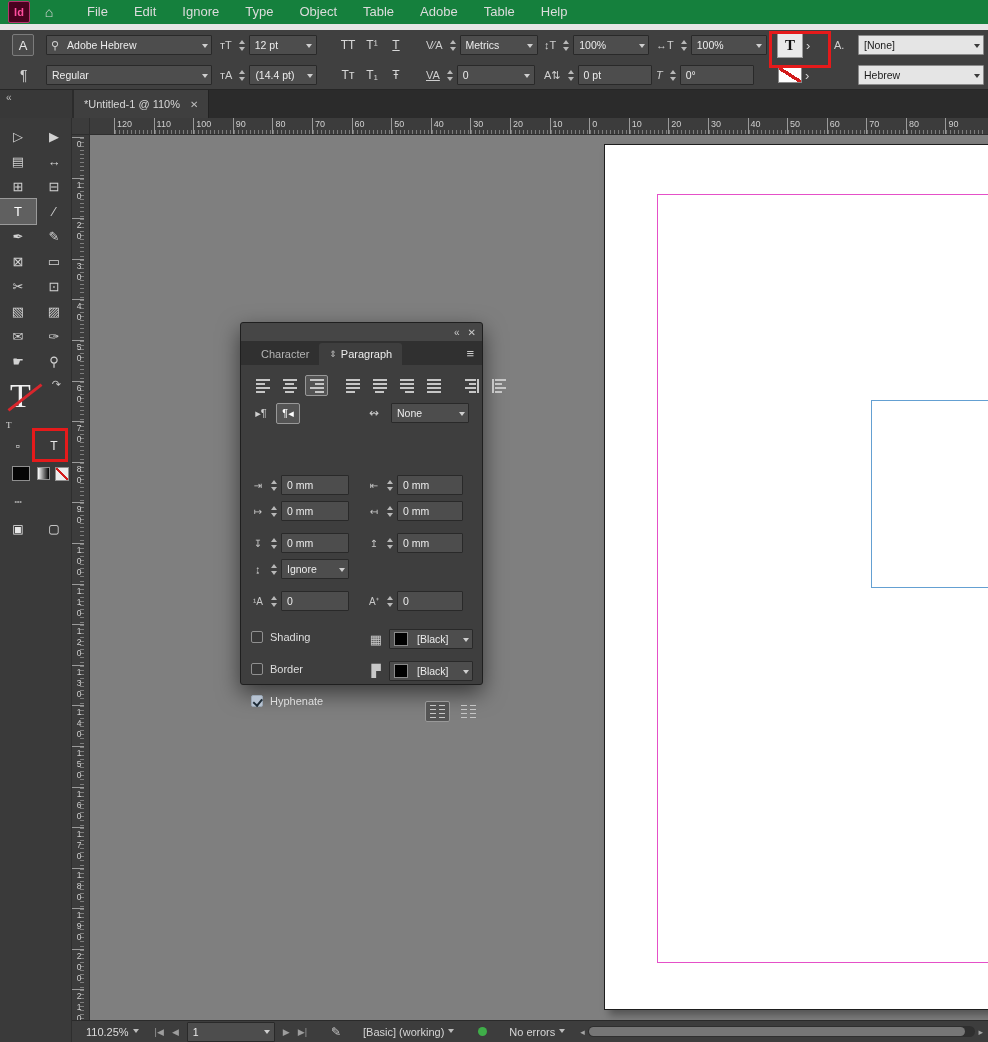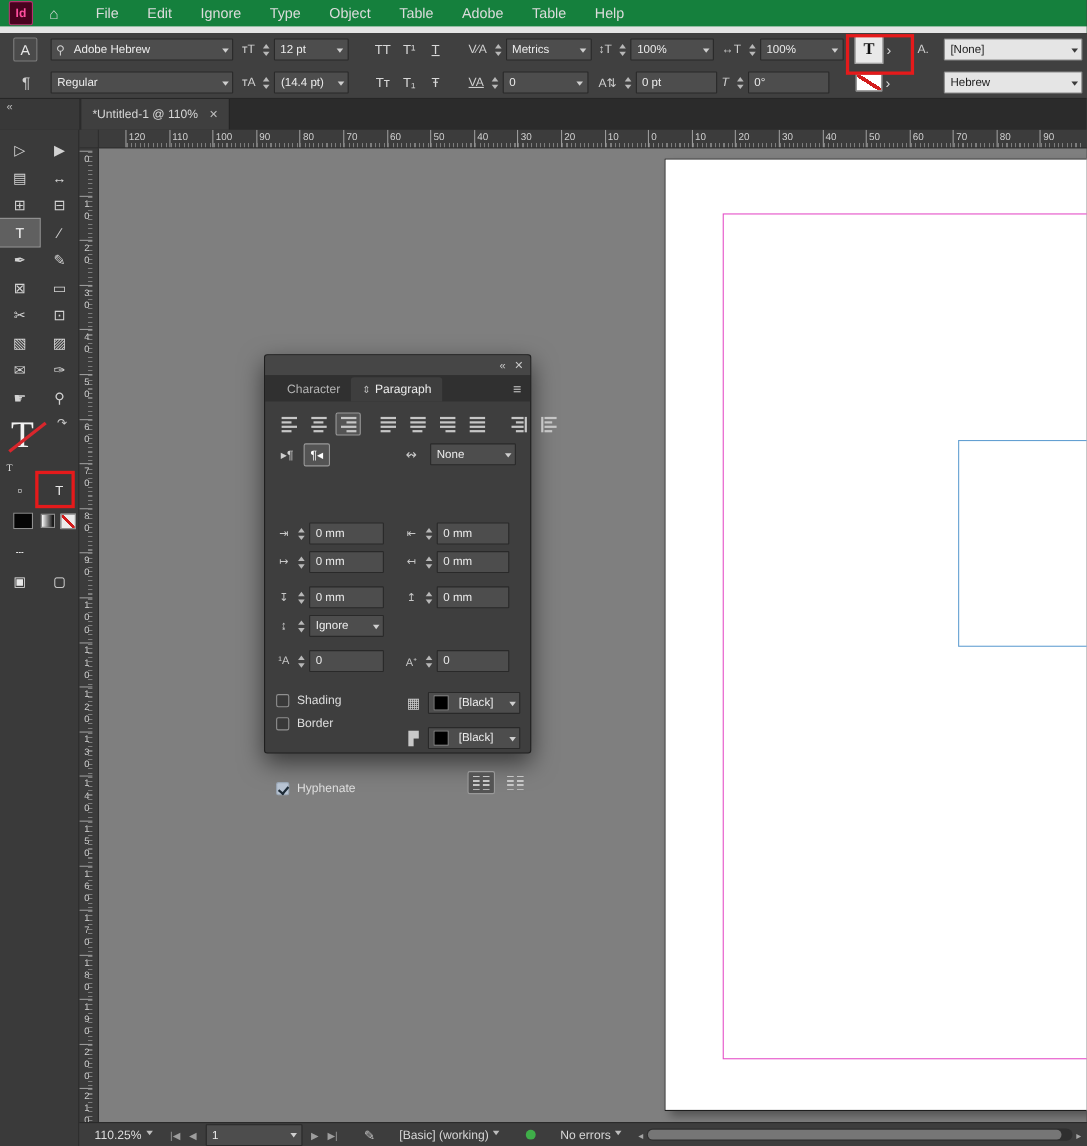--- a/index.html
+++ b/index.html
@@ -529,34 +529,34 @@
     </div>
     <div class="prow" style="left:126px;top:264px" data-name="shading-color-group">
       <span class="picon" style="font-size:13px" data-name="shading-grid-icon">▦</span>
       <span class="fld swcombo" style="margin-left:4px" data-name="shading-color-dropdown">
         <span class="sq" data-name="black-swatch-icon"></span>
         <span class="v" data-name="shading-color-value">[Black]</span>
         <span class="dd" data-name="chevron-down-icon"></span>
       </span>
     </div>
 
-    <div class="prow" style="left:10px;top:287px" data-name="border-group">
+    <div class="prow" style="left:10px;top:298px" data-name="border-group">
       <span class="cb" data-name="border-checkbox"></span>
       <span class="plabel" data-name="border-label">Border</span>
     </div>
     <div class="prow" style="left:126px;top:296px" data-name="border-color-group">
       <span class="picon" style="font-size:12px" data-name="border-frame-icon">▛</span>
       <span class="fld swcombo" style="margin-left:4px" data-name="border-color-dropdown">
         <span class="sq" data-name="black-swatch-icon"></span>
         <span class="v" data-name="border-color-value">[Black]</span>
         <span class="dd" data-name="chevron-down-icon"></span>
       </span>
     </div>
 
-    <div class="prow" style="left:10px;top:346px" data-name="hyphenate-group">
+    <div class="prow" style="left:10px;top:330px" data-name="hyphenate-group">
       <span class="cb on" data-name="hyphenate-checkbox"></span>
       <span class="plabel" data-name="hyphenate-label">Hyphenate</span>
     </div>
     <div class="prow" style="left:184px;top:336px;gap:6px" data-name="composer-buttons">
         <span class="cbtn sel" data-name="composer-ltr-icon"></span>
         <span class="cbtn" data-name="composer-rtl-icon"></span>
       </div>
   </div>
 </div>
 

